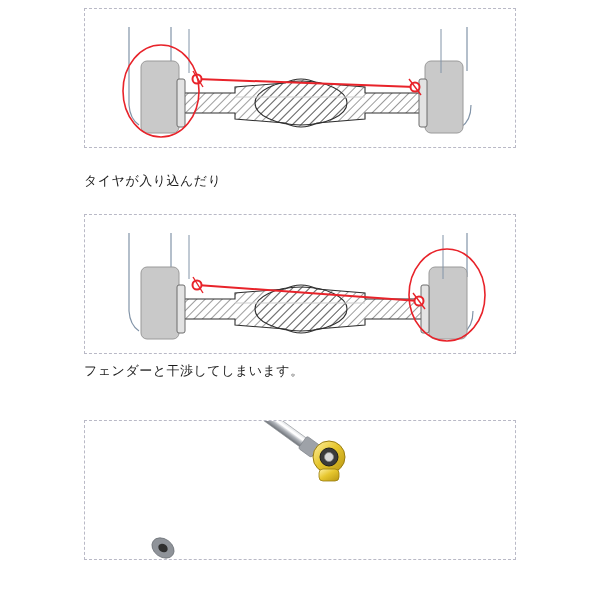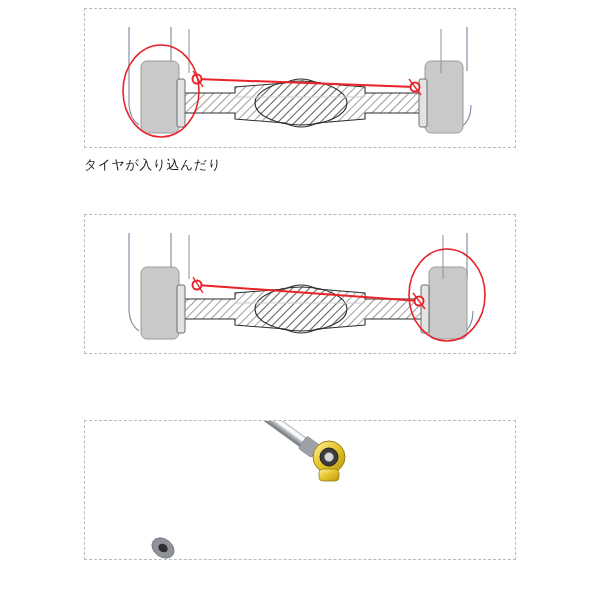--- a/index.html
+++ b/index.html
@@ -33,21 +33,21 @@
 
   .caption {
     position: absolute;
     left: 84px;
     font-size: 13px;
     line-height: 18px;
     color: #1c1c1c;
     letter-spacing: 0.5px;
     white-space: nowrap;
   }
-  #caption-1 { top: 156px; }
+  #caption-1 { top: 172px; }
   #caption-2 { top: 362px; }
   #caption-3 { top: 568px; }
 
   .svg-wrap {
     position: absolute;
     left: 0;
     top: 0;
     width: 100%;
     height: 100%;
   }
@@ -163,20 +163,21 @@
         <g stroke="#8294a8" stroke-width="1" fill="none">
           <path d="M104 20 L104 64"></path>
           <path d="M358 20 L358 64"></path>
           <path d="M150 88 L280 88" stroke="#cfcfcf"></path>
         </g>
 
         <ellipse cx="362" cy="80" rx="38" ry="46" fill="none" stroke="#e8232a" stroke-width="1.6"></ellipse>
       </svg>
     </div>
   </div>
+  <div class="caption" id="caption-2">フェンダーと干渉してしまいます。</div>
 
   <div class="panel" id="panel-3">
     <div class="svg-wrap">
       <svg viewBox="0 0 432 140" width="432" height="140" xmlns="http://www.w3.org/2000/svg">
         <defs>
           <linearGradient id="rodGrad" x1="0" y1="0" x2="0" y2="1">
             <stop offset="0%" stop-color="#e6e8ea"></stop>
             <stop offset="35%" stop-color="#fbfbfc"></stop>
             <stop offset="60%" stop-color="#aeb2b8"></stop>
             <stop offset="100%" stop-color="#6e7278"></stop>

